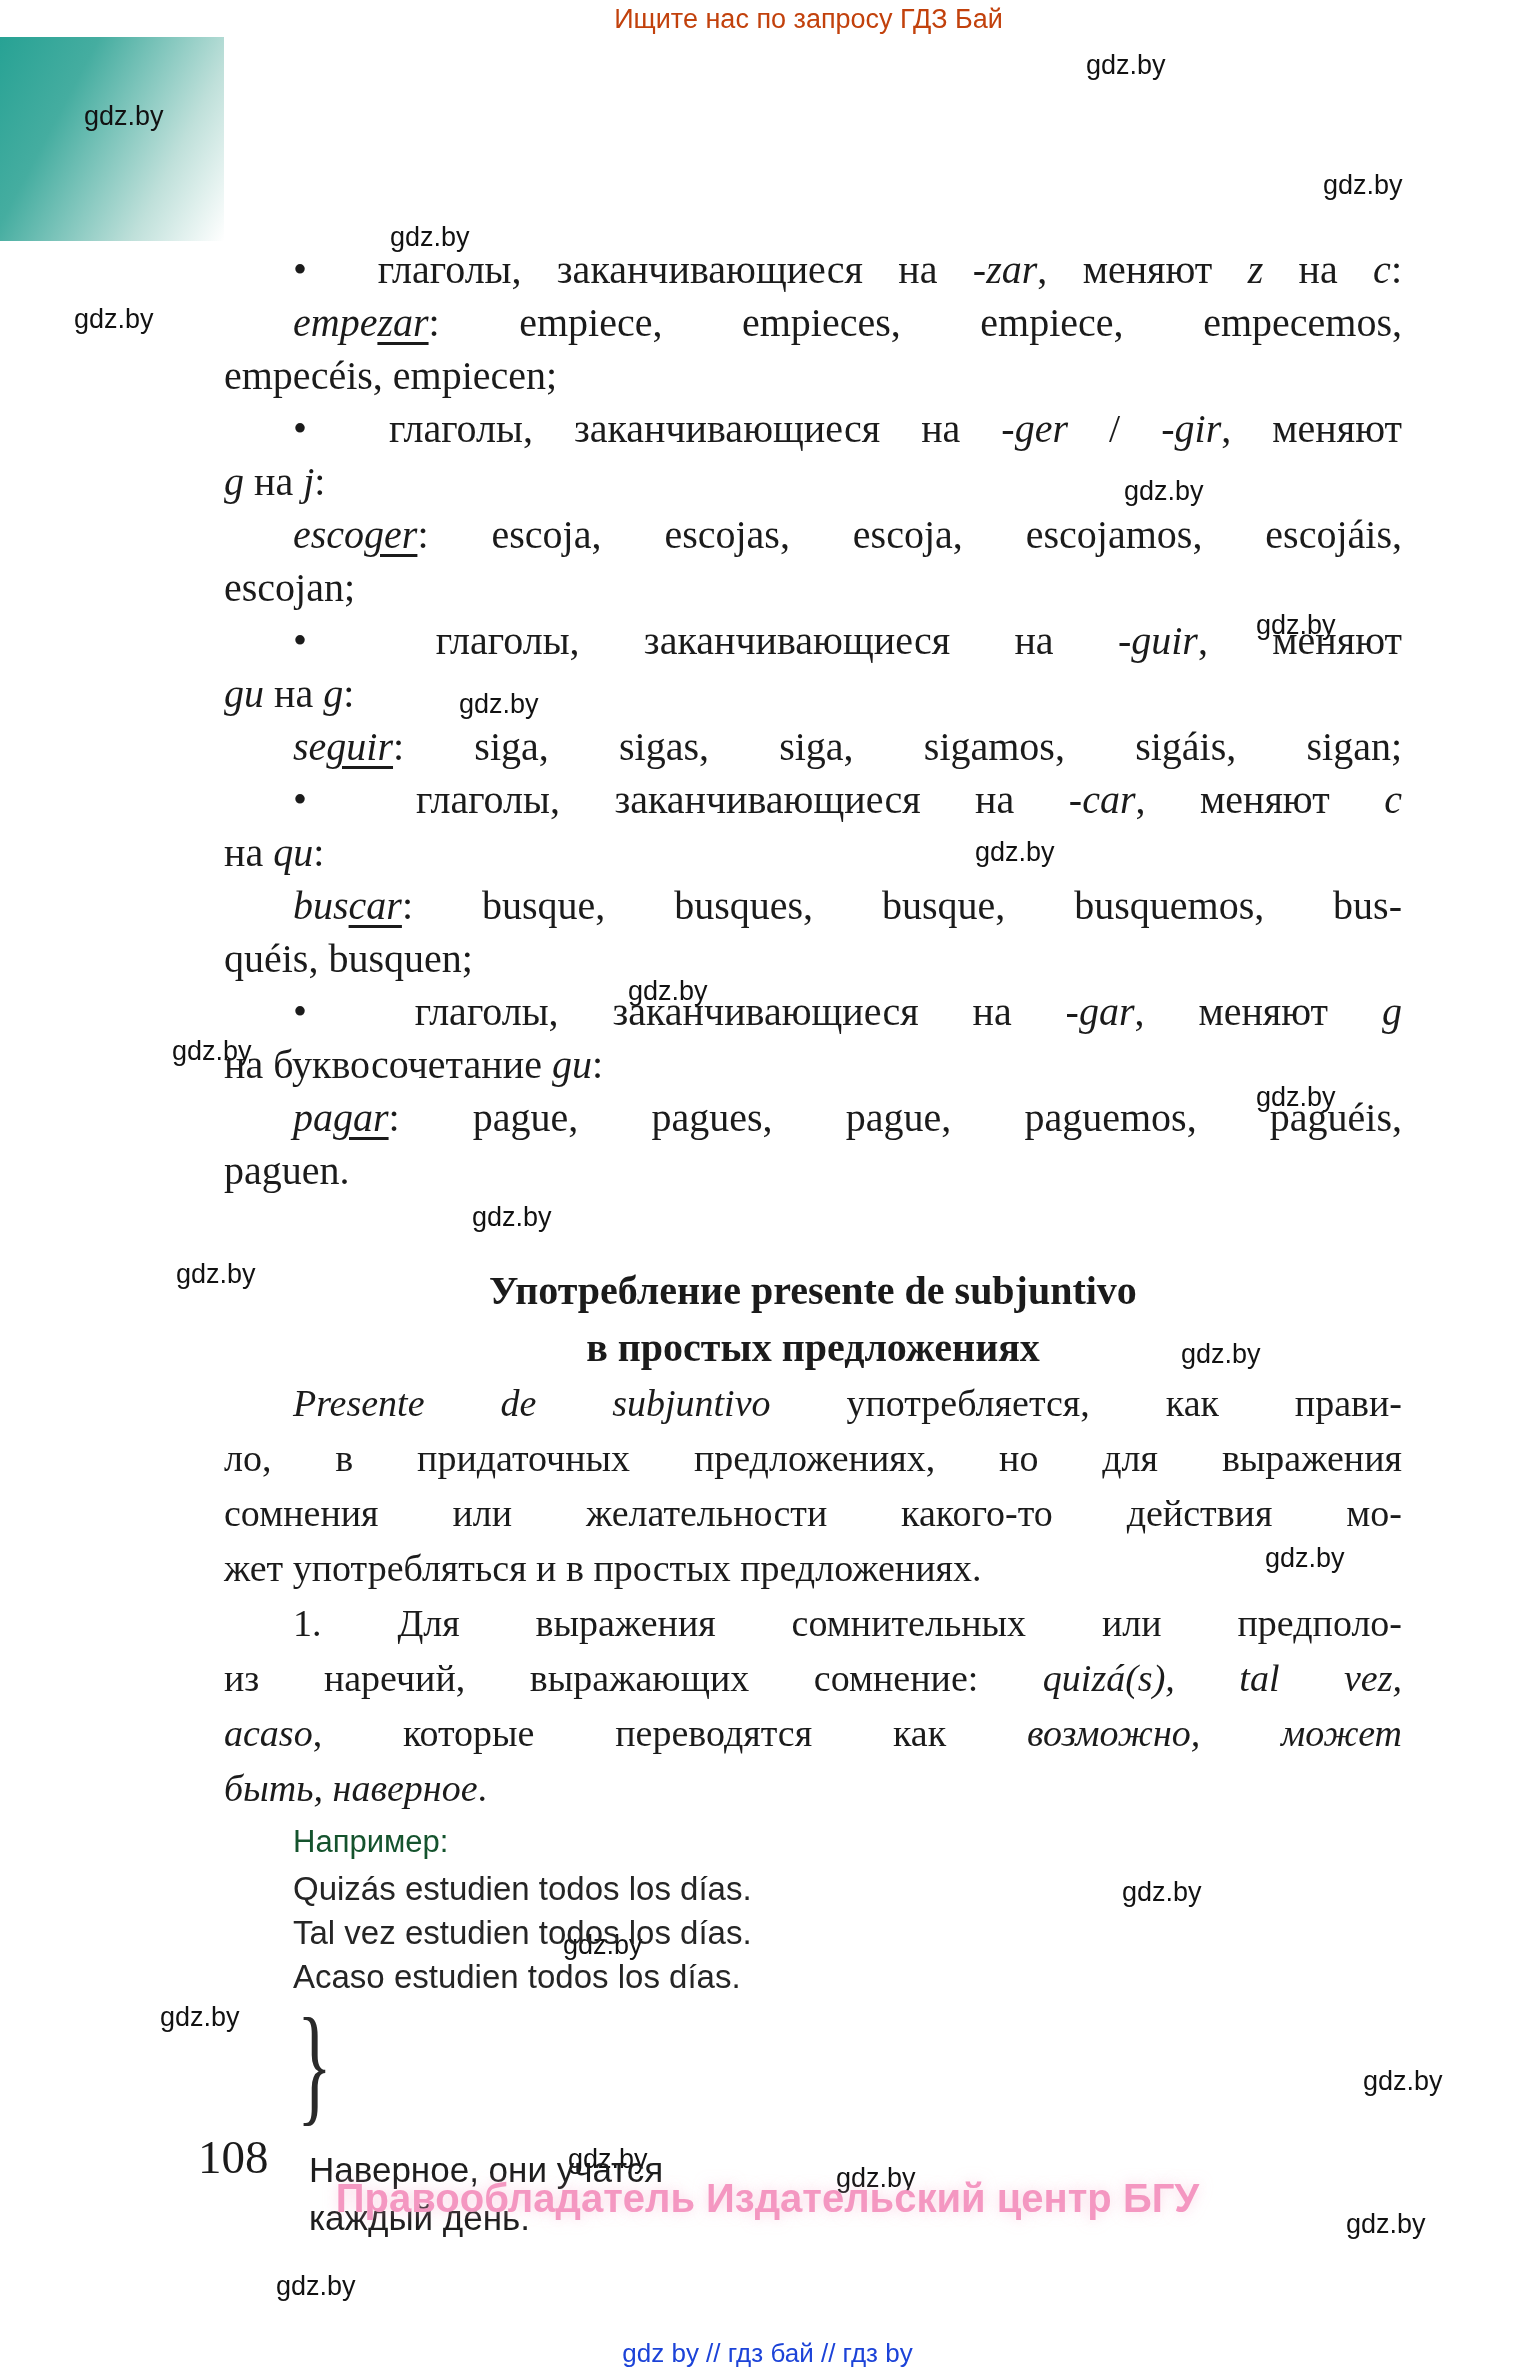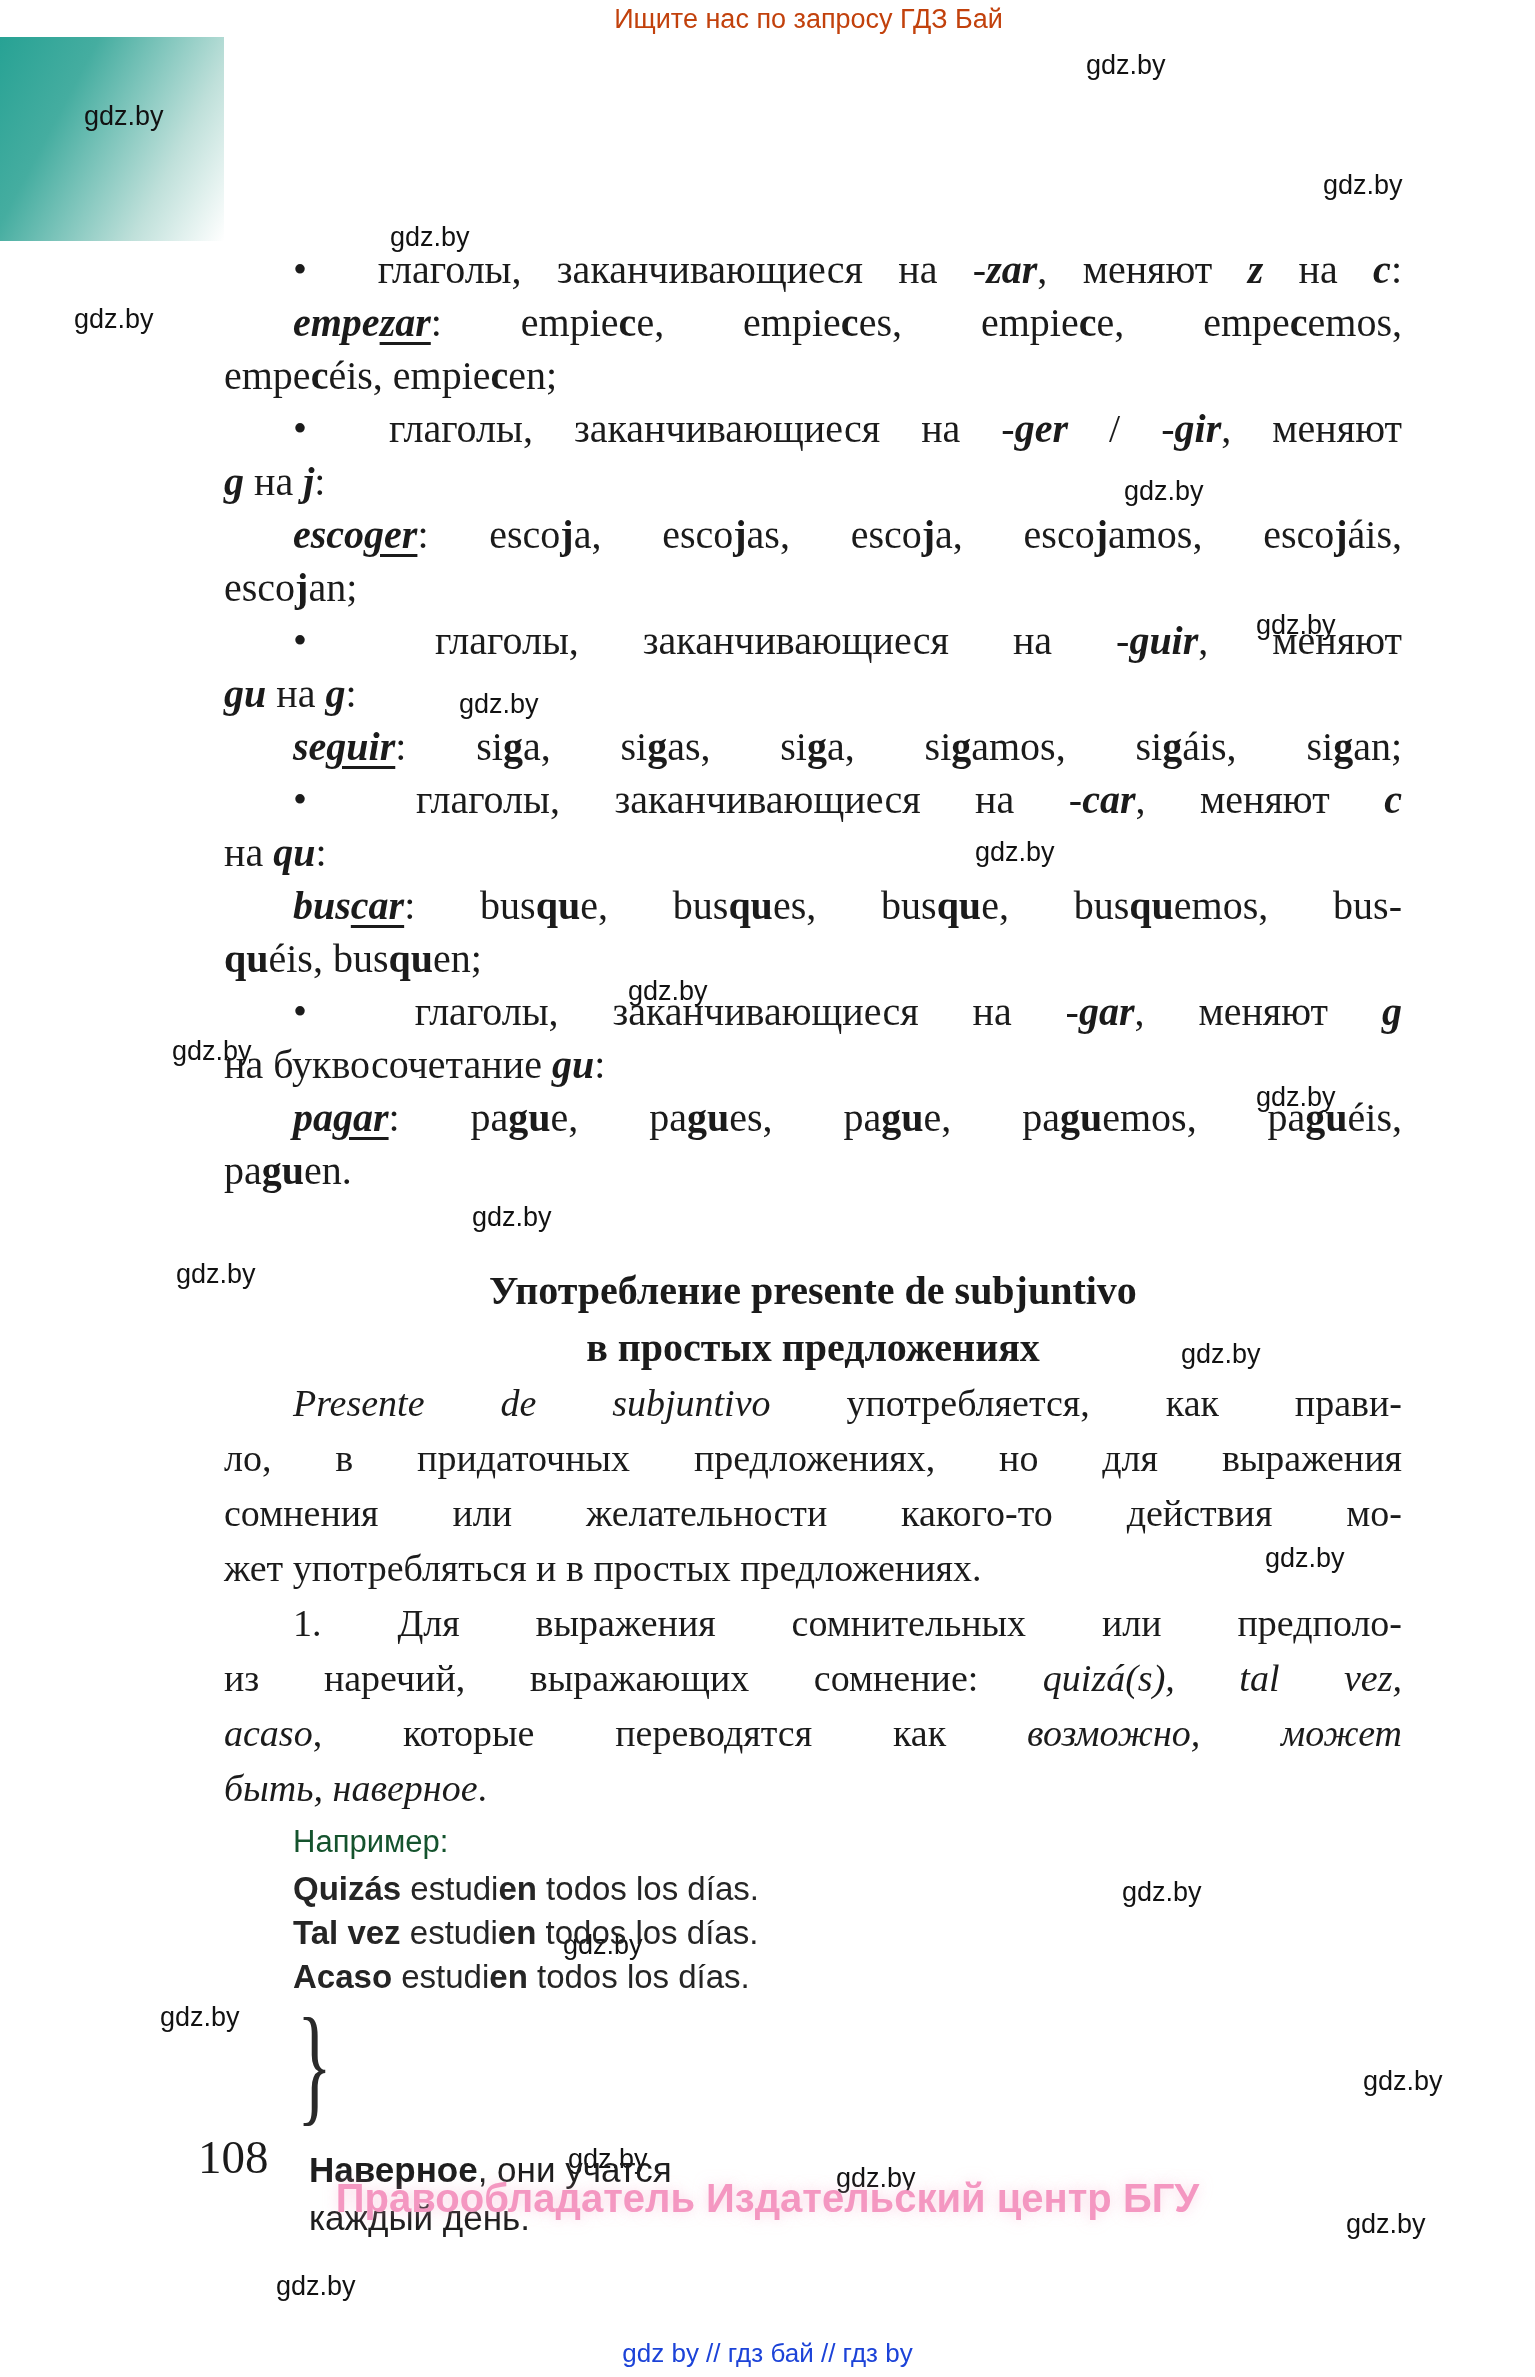--- a/index.html
+++ b/index.html
@@ -54,21 +54,21 @@
   }
   .brace{
     font-family:"Liberation Serif",serif;font-size:132px;line-height:130px;
     transform:scaleX(0.55);transform-origin:left center;margin:0 0 0 3.5px;color:#2a2a2a;
     font-weight:300;
   }
   .ex-right{margin-left:16px;padding-top:17.3px;}
   .ex-right .ln{
     font-size:35px;line-height:48px;height:48px;color:#1e1e1e;
   }
-  b{font-weight:bold;}
+  b{font-weight:normal;}
   u{text-underline-offset:6px;text-decoration-thickness:2.6px;}
   
   .page-number{
     position:absolute;left:198px;top:2130px;font-size:47px;color:#1b1b1b;
     font-family:"Liberation Serif",serif;
   }
   .copyright{
     position:absolute;top:2176px;left:0;width:100%;text-align:center;
     font-family:"Liberation Sans",sans-serif;font-size:40px;color:#f497c1;
     text-shadow:0 0 14px rgba(247,180,210,0.55);

